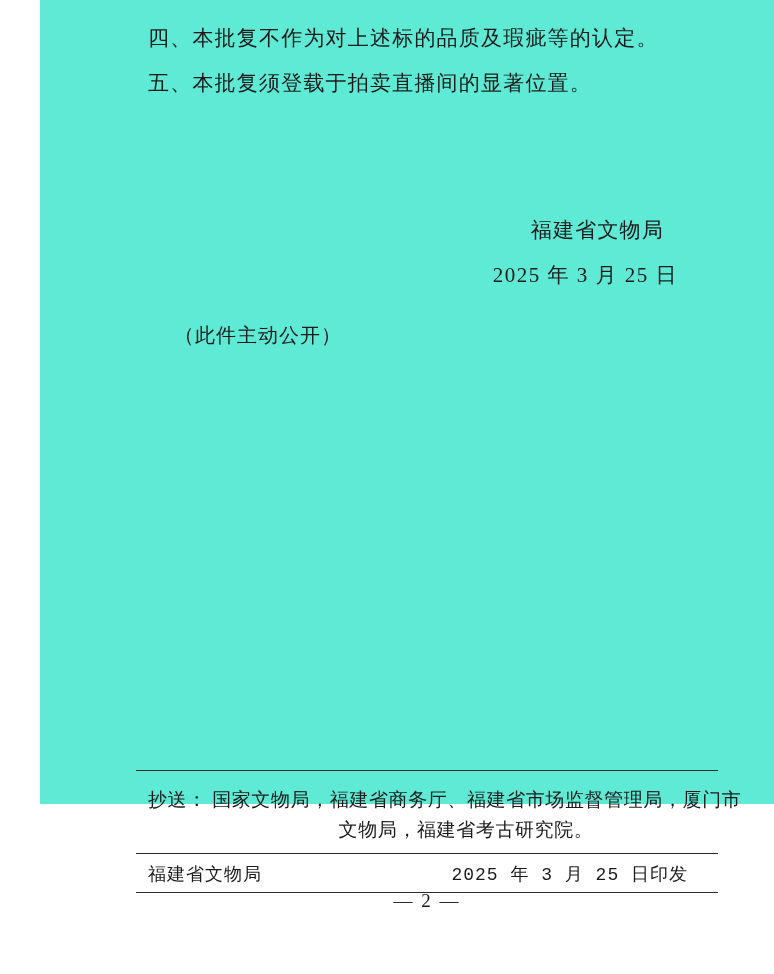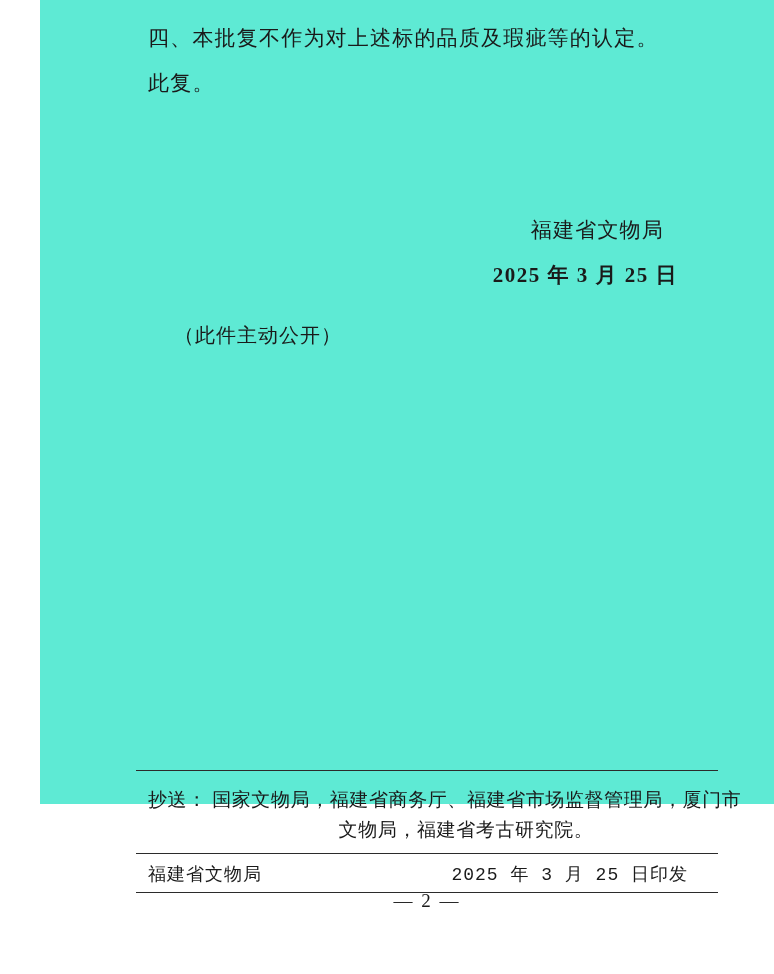--- a/index.html
+++ b/index.html
@@ -46,21 +46,20 @@
     font-size: 21px;
     line-height: 45px;
     letter-spacing: 1.2px;
     padding-right: 42px;
   }
   .sign-date {
     font-size: 21px;
     line-height: 45px;
     letter-spacing: 1.5px;
     padding-right: 28px;
-    font-weight: bold;
   }
   .public-note {
     position: absolute;
     left: 134px;
     top: 322px;
     font-size: 20px;
     letter-spacing: 1px;
     white-space: nowrap;
   }
   .footer {
@@ -114,21 +113,21 @@
     letter-spacing: 2px;
   }
 </style>
 </head>
 <body>
 
 <div class="page">
 
   <div class="body-area">
     <div class="para p1">四、本批复不作为对上述标的品质及瑕疵等的认定。</div>
-    <div class="para">此复。</div>
+    <div class="para">五、本批复须登载于拍卖直播间的显著位置。</div>
   </div>
 
   <div class="sign-block">
     <div class="sign-line">福建省文物局</div>
     <div class="sign-date">2025 年 3 月 25 日</div>
   </div>
 
   <div class="public-note">（此件主动公开）</div>
 
   <div class="footer">

